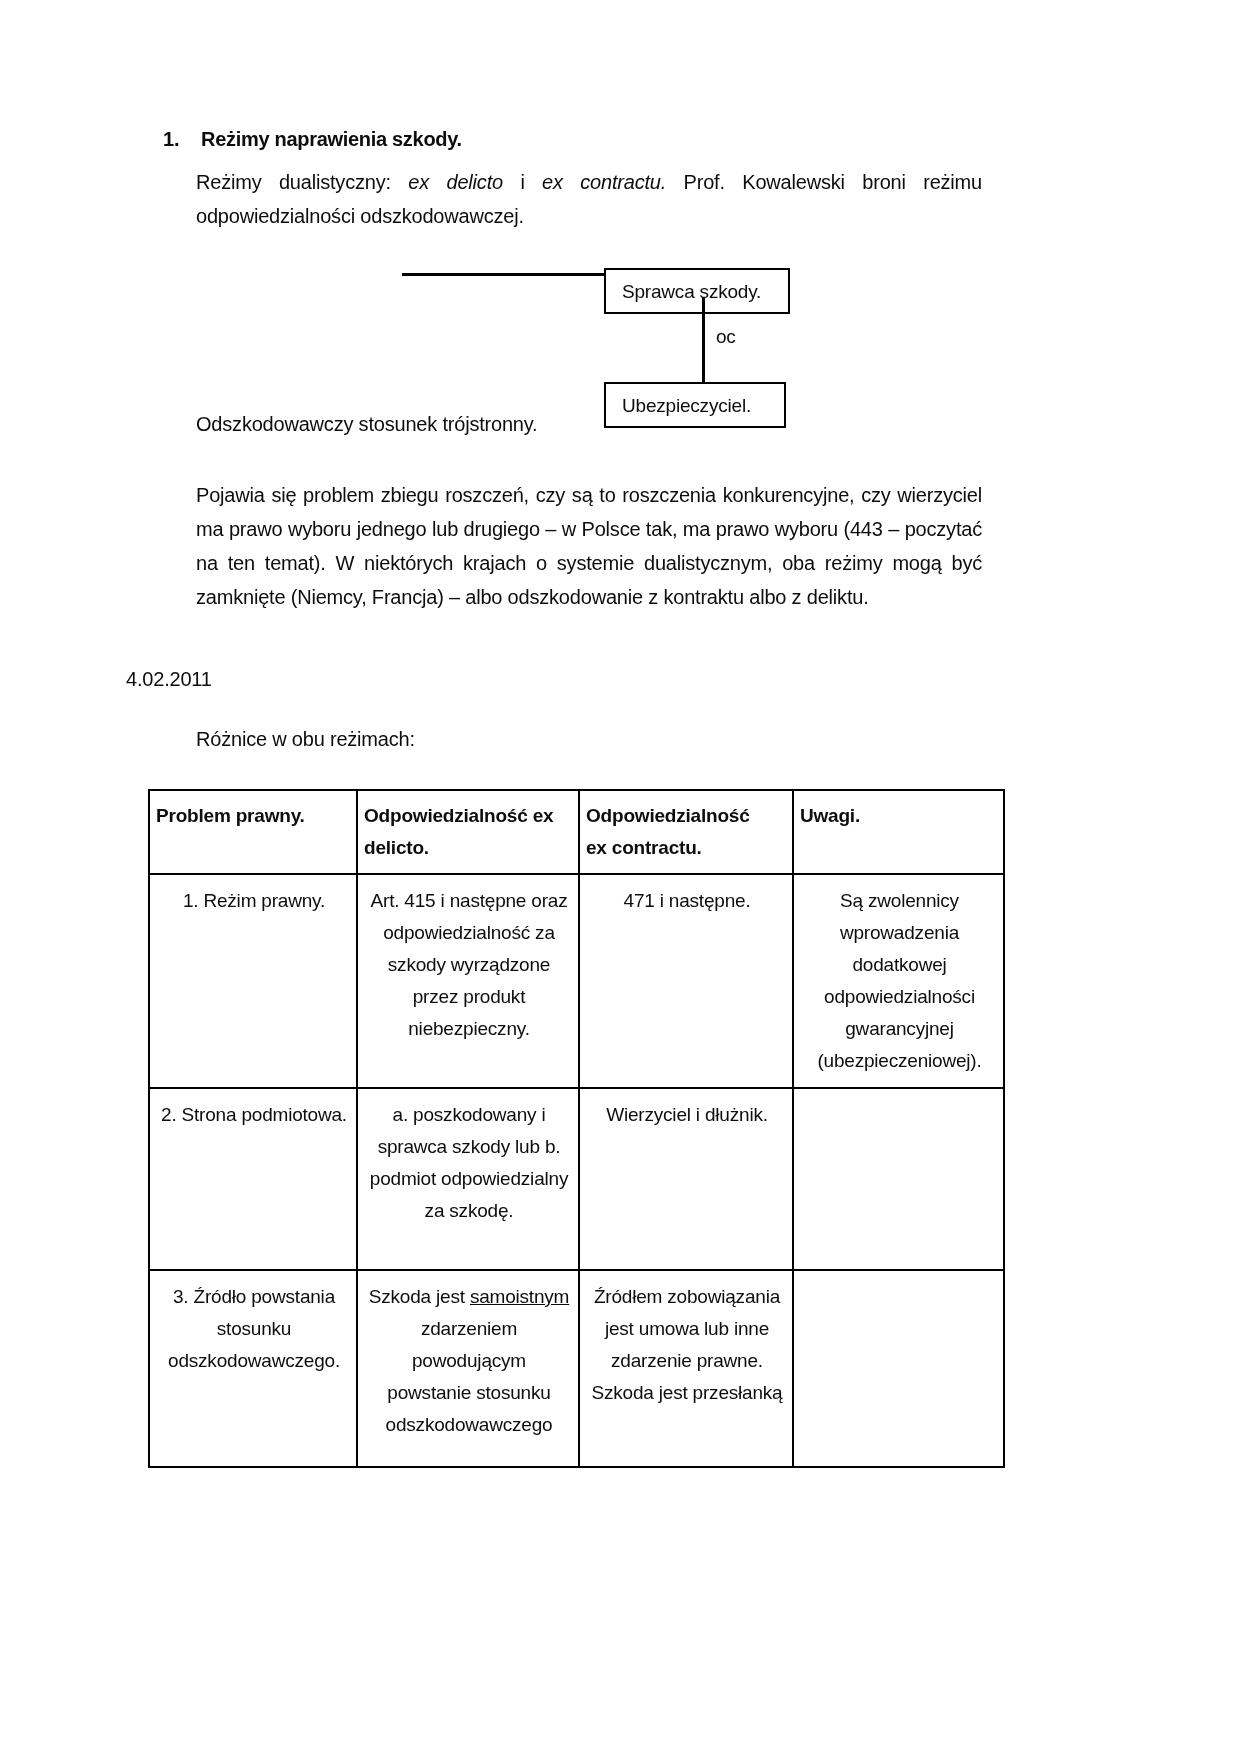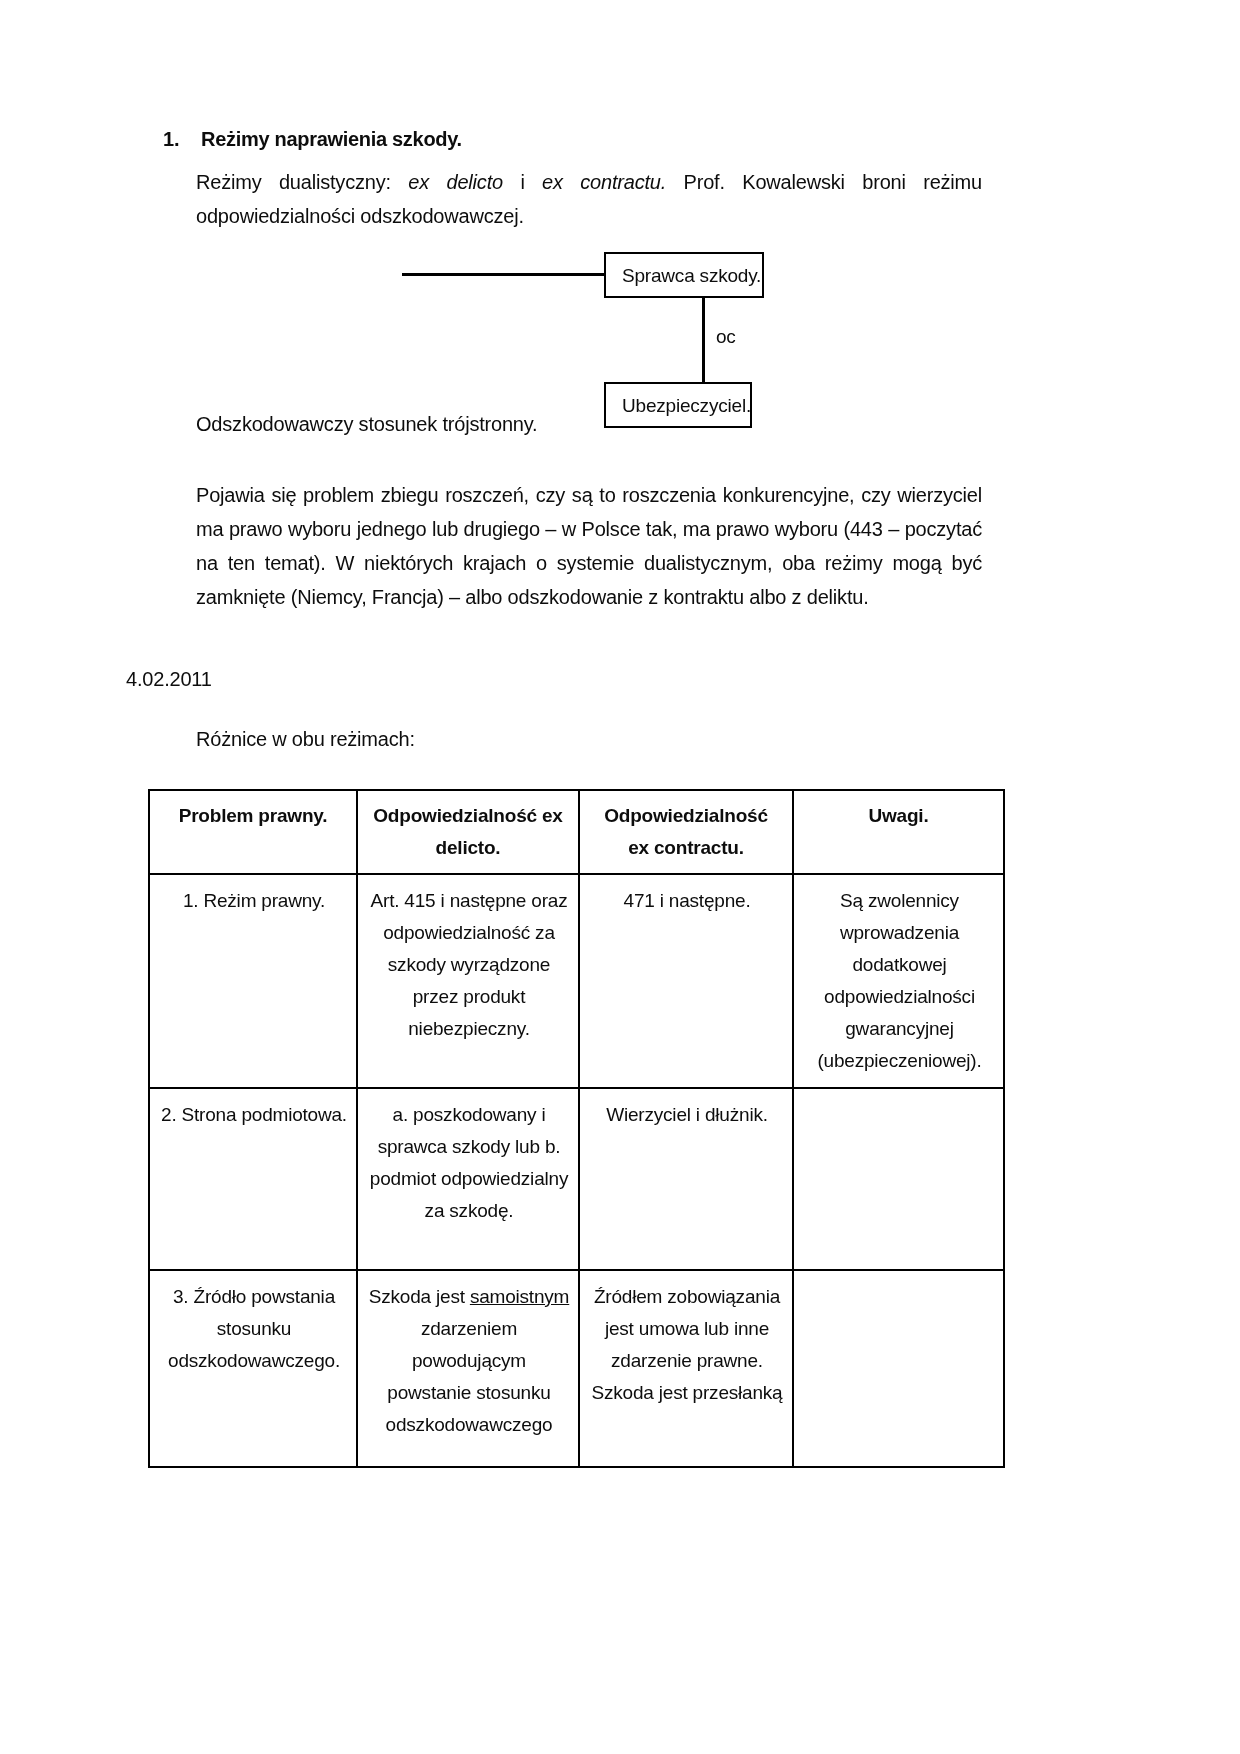--- a/index.html
+++ b/index.html
@@ -77,28 +77,28 @@
     letter-spacing: -0.2px;
   }
   #box-poszkodowany {
     left: 0px;
     top: 4px;
     width: 195px;
     height: 46px;
   }
   #box-sprawca {
     left: 396px;
-    top: 4px;
-    width: 160px;
+    top: 20px;
+    width: 186px;
     height: 46px;
   }
   #box-ubezpieczyciel {
     left: 396px;
     top: 134px;
-    width: 148px;
+    width: 182px;
     height: 46px;
   }
   .connector {
     position: absolute;
     background: #000;
   }
   #conn-horizontal {
     left: 194px;
     top: 25px;
     width: 204px;
@@ -167,21 +167,21 @@
     border: 2px solid #000;
     vertical-align: top;
     padding: 10px 8px 10px 10px;
     line-height: 32px;
     letter-spacing: -0.2px;
     font-weight: normal;
     text-align: center;
   }
   table.diff-table thead th {
     font-weight: bold;
-    text-align: center;
+    text-align: left;
     line-height: 32px;
     padding: 9px 6px;
   }
   col.c1 { width: 208px; }
   col.c2 { width: 222px; }
   col.c3 { width: 214px; }
   col.c4 { width: 211px; }
 
   .row1 td { height: 186px; }
   .row2 td { height: 160px; }

